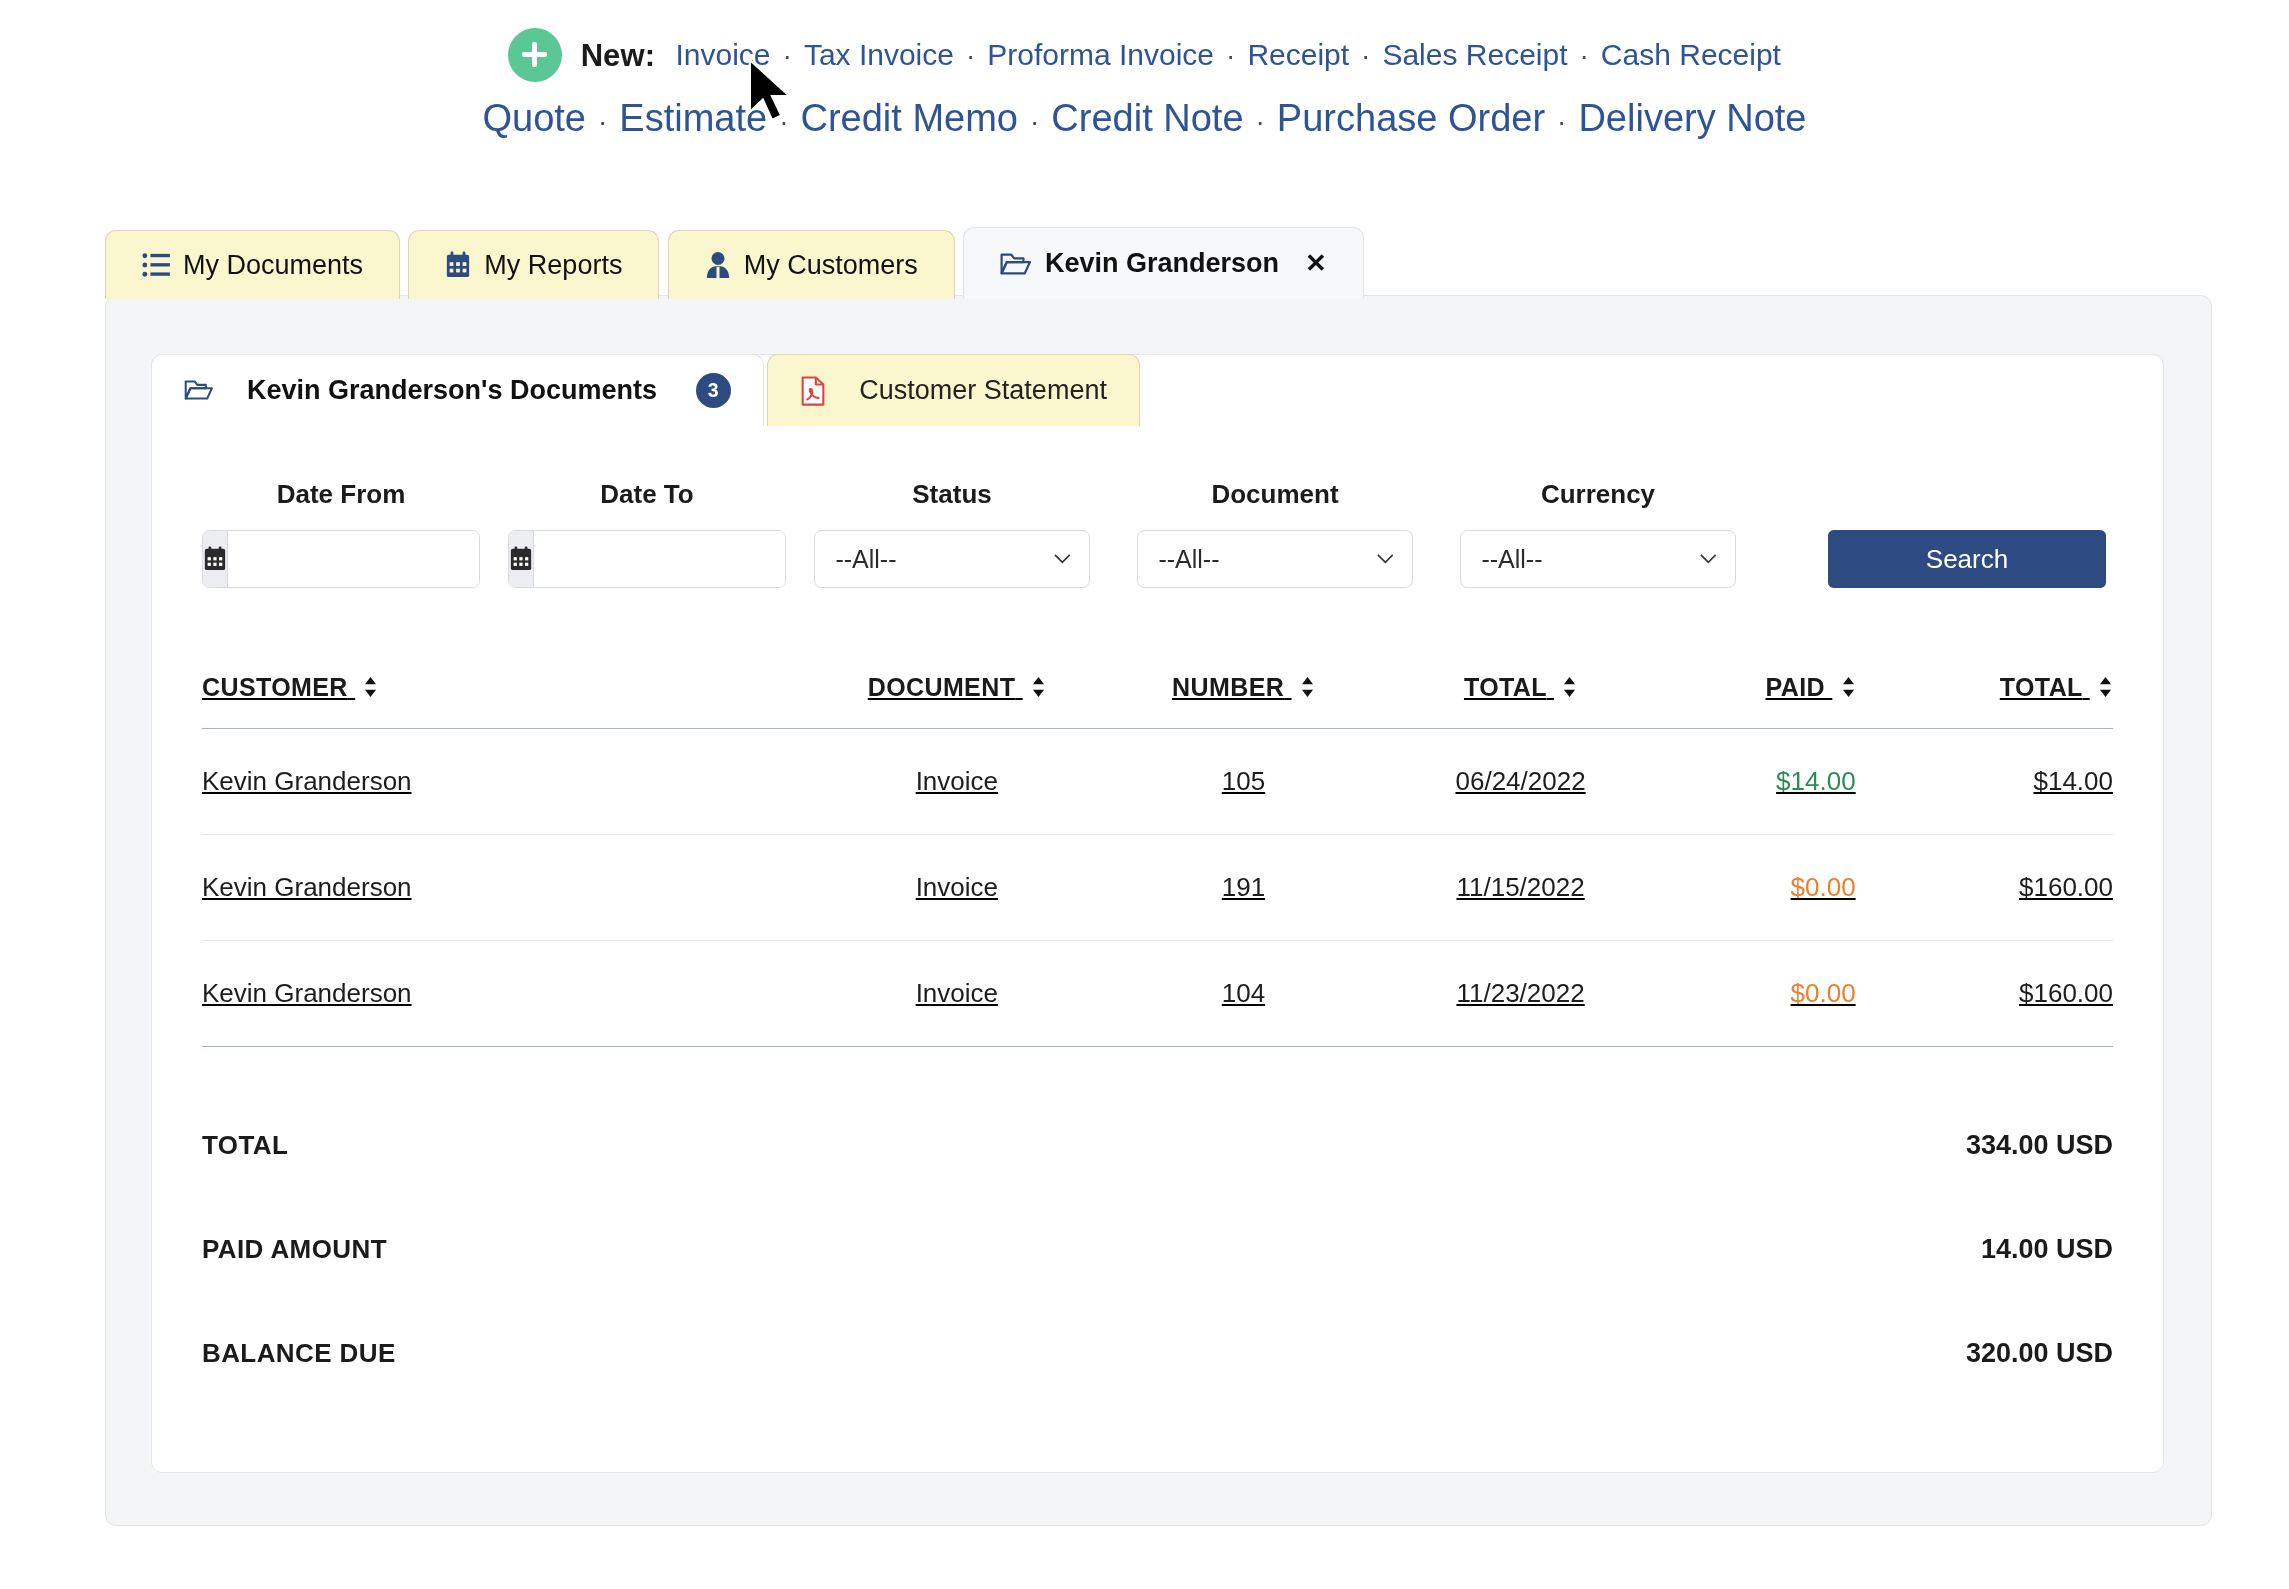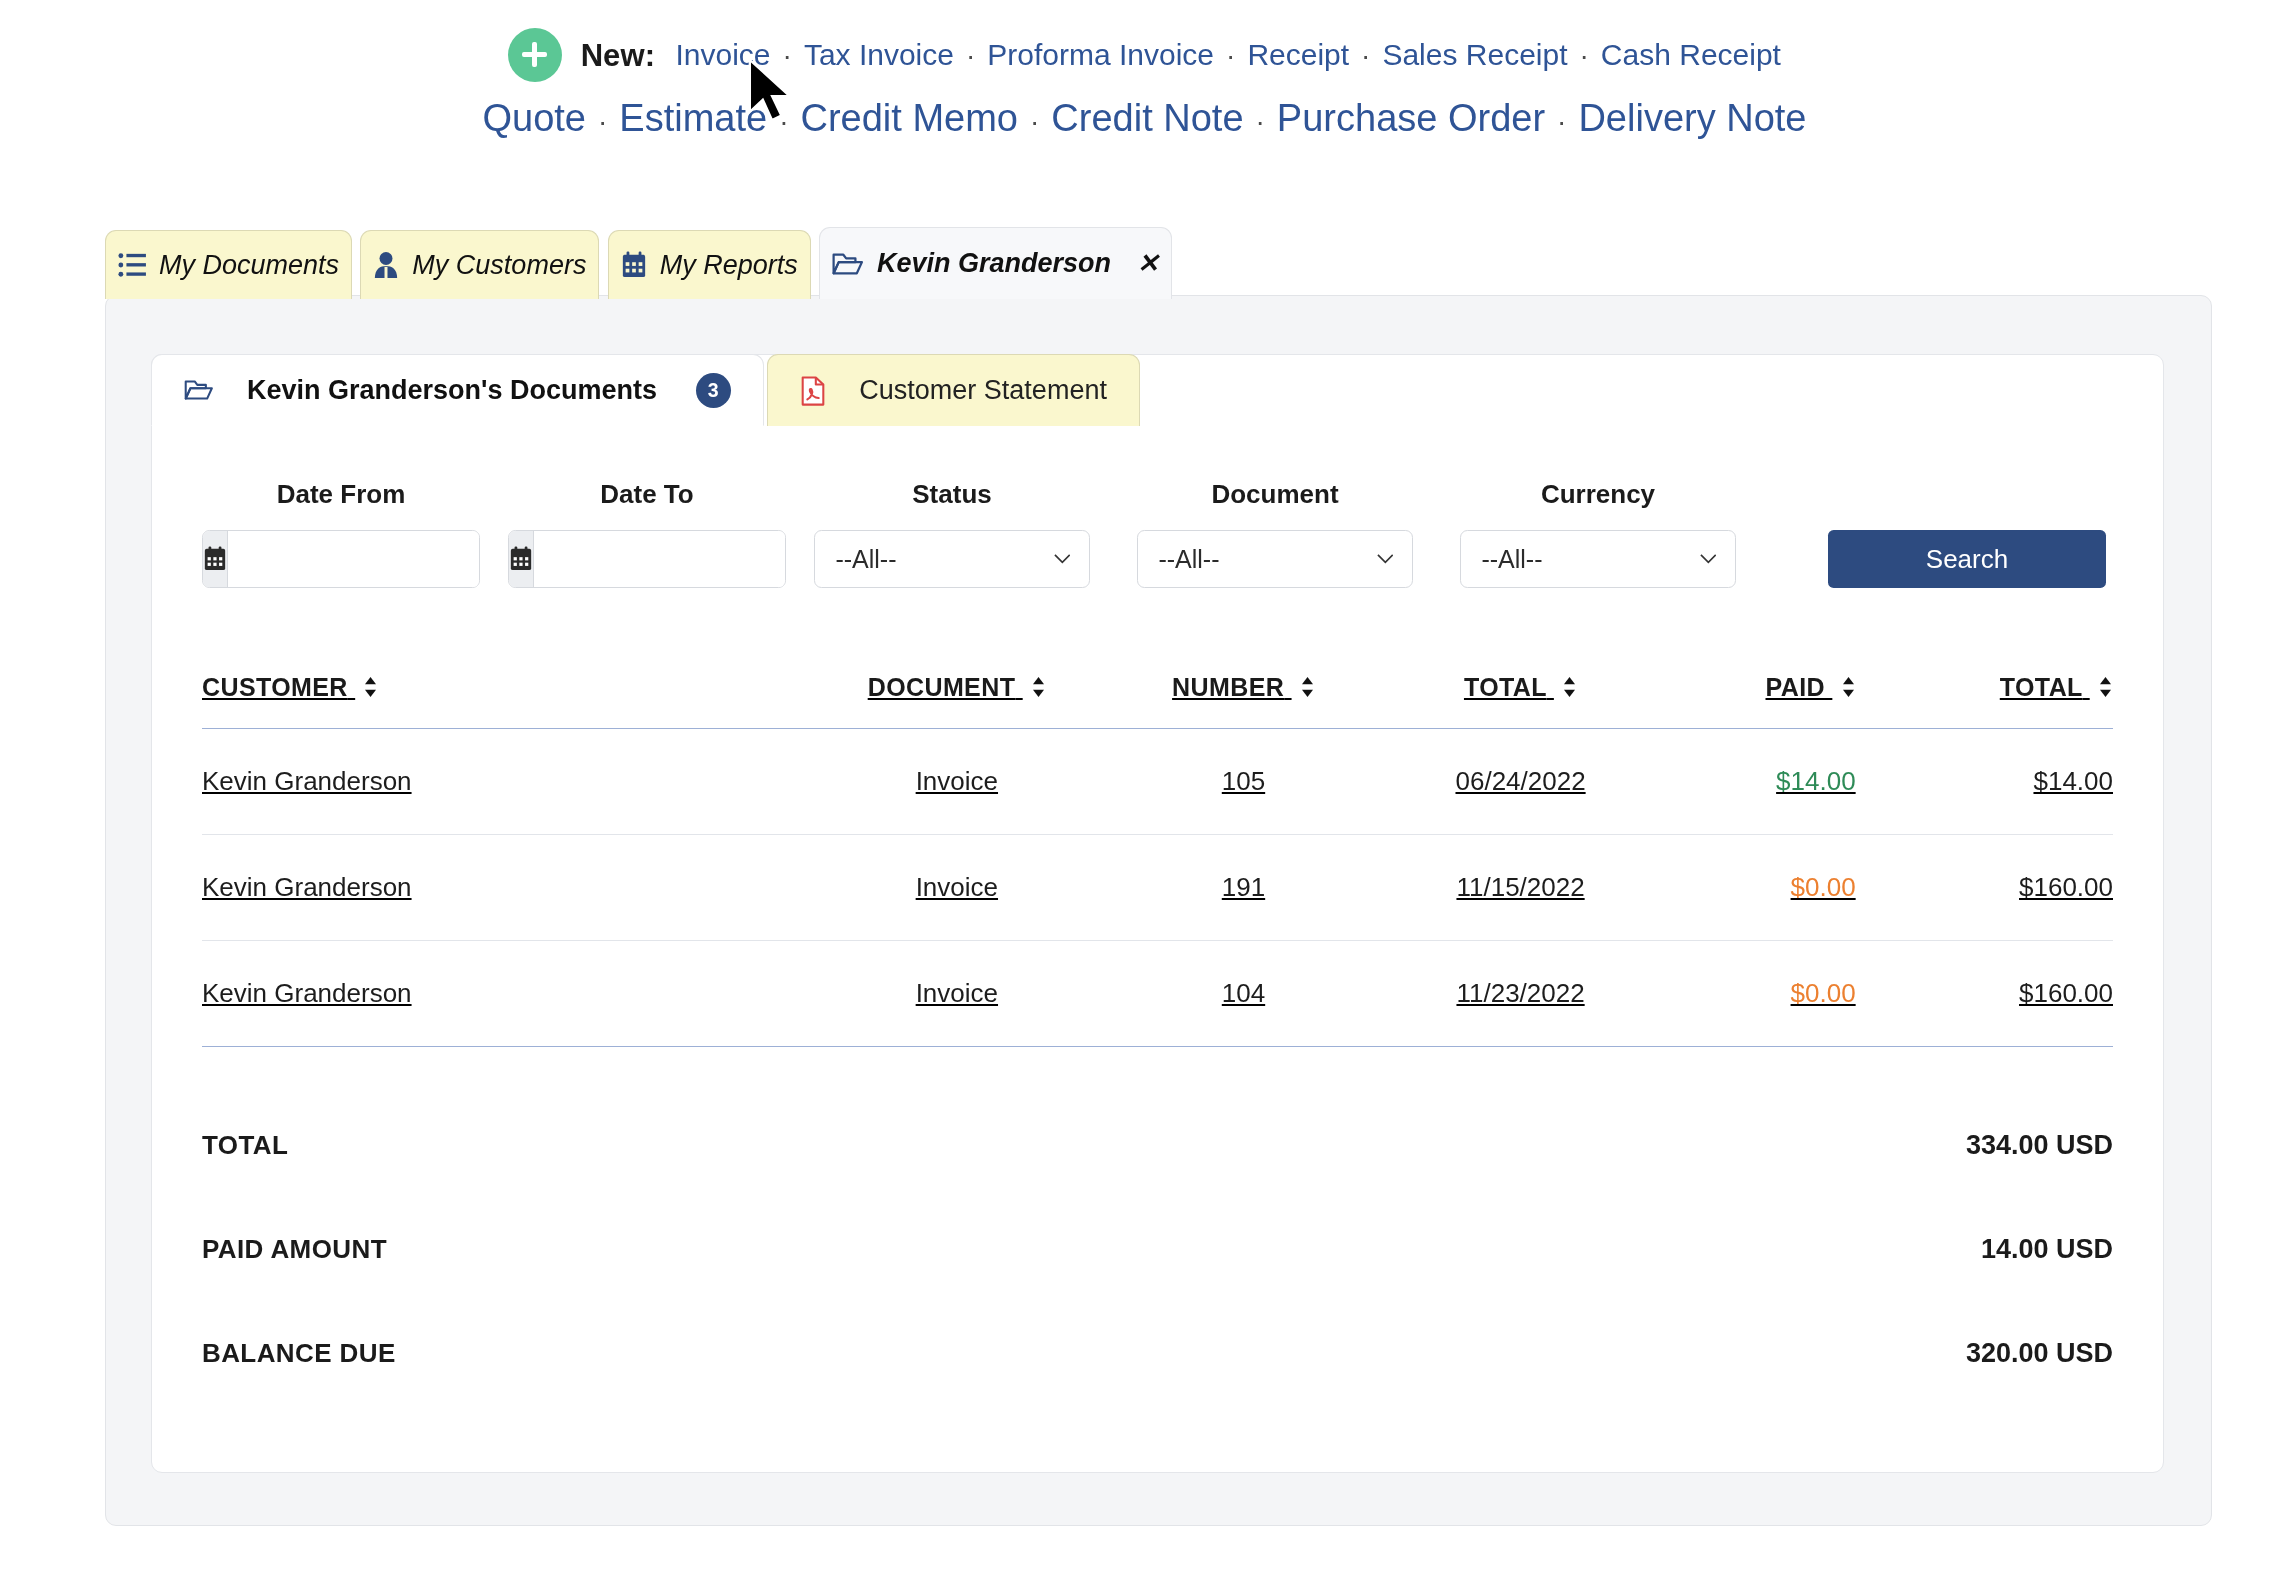--- a/index.html
+++ b/index.html
@@ -51,28 +51,27 @@
     border: 0.9px solid #e2e4e8;
     border-radius: 11px;
   }
 
   
   .toptabs {
     position: absolute; left: 105px; top: 227px;
     display: flex; align-items: flex-end; gap: 8.3px; z-index: 5;
   }
   .toptab {
-    height: 69px; padding: 0 12px;
+    height: 69px; padding: 0 36px;
     display: flex; align-items: center; gap: 13px;
     background: #faf7ce;
     border: 0.9px solid #dcd9b4; border-bottom: none;
     border-radius: 11px 11px 0 0;
     font-size: 27px; color: #111111;
     white-space: nowrap;
-    font-style: italic;
   }
   .toptab.active {
     background: #f7f8fa;
     border-color: #e2e4e8;
     height: 72px;
     color: #111111;
     font-weight: 700;
   }
   .toptab .tab-x { font-size: 26px; font-weight: 700; color: #111; margin-left: 13px; }
   .ico { display: inline-flex; align-items: center; justify-content: center; flex: 0 0 auto; }
@@ -220,43 +219,43 @@
           <rect x="9" y="12" width="21" height="3.6" fill="#2d4b80"></rect>
           <rect x="9" y="22" width="21" height="3.6" fill="#2d4b80"></rect>
         </svg>
       </span>
       <span>My Documents</span>
     </div>
 
     <div class="toptab">
       <span class="ico">
         <svg width="26" height="28" viewBox="0 0 28 30">
-          <circle cx="14" cy="8" r="7" fill="#2d4b80"></circle>
-          <path d="M2,29 C2,19 8,16 14,16 C20,16 26,19 26,29 Z" fill="#2d4b80"></path>
-          <rect x="12.4" y="17" width="3.2" height="12" fill="#faf7ce"></rect>
-        </svg>
-      </span>
-      <span>My Customers</span>
-    </div>
-
-    <div class="toptab">
-      <span class="ico">
-        <svg width="26" height="28" viewBox="0 0 28 30">
           <rect x="2" y="4" width="24" height="24" rx="2" fill="#2d4b80"></rect>
           <rect x="6" y="0.5" width="3" height="6" rx="1.2" fill="#2d4b80"></rect>
           <rect x="19" y="0.5" width="3" height="6" rx="1.2" fill="#2d4b80"></rect>
           <rect x="5" y="12" width="4" height="4" fill="#faf7ce"></rect>
           <rect x="12" y="12" width="4" height="4" fill="#faf7ce"></rect>
           <rect x="19" y="12" width="4" height="4" fill="#faf7ce"></rect>
           <rect x="5" y="19" width="4" height="4" fill="#faf7ce"></rect>
           <rect x="12" y="19" width="4" height="4" fill="#faf7ce"></rect>
           <rect x="19" y="19" width="4" height="4" fill="#faf7ce"></rect>
         </svg>
       </span>
       <span>My Reports</span>
+    </div>
+
+    <div class="toptab">
+      <span class="ico">
+        <svg width="26" height="28" viewBox="0 0 28 30">
+          <circle cx="14" cy="8" r="7" fill="#2d4b80"></circle>
+          <path d="M2,29 C2,19 8,16 14,16 C20,16 26,19 26,29 Z" fill="#2d4b80"></path>
+          <rect x="12.4" y="17" width="3.2" height="12" fill="#faf7ce"></rect>
+        </svg>
+      </span>
+      <span>My Customers</span>
     </div>
 
     <div class="toptab active">
       <span class="ico">
         <svg width="32" height="26" viewBox="0 0 34 28">
           <path d="M1.5,24 L1.5,4 L12,4 L15,8 L25,8 L25,12 L7,12 L1.5,24 Z" fill="none" stroke="#2d4b80" stroke-width="2.4" stroke-linejoin="round"></path>
           <path d="M7,12 L32,12 L26.5,24 L1.5,24 Z" fill="none" stroke="#2d4b80" stroke-width="2.4" stroke-linejoin="round"></path>
         </svg>
       </span>
       <span>Kevin Granderson</span>

